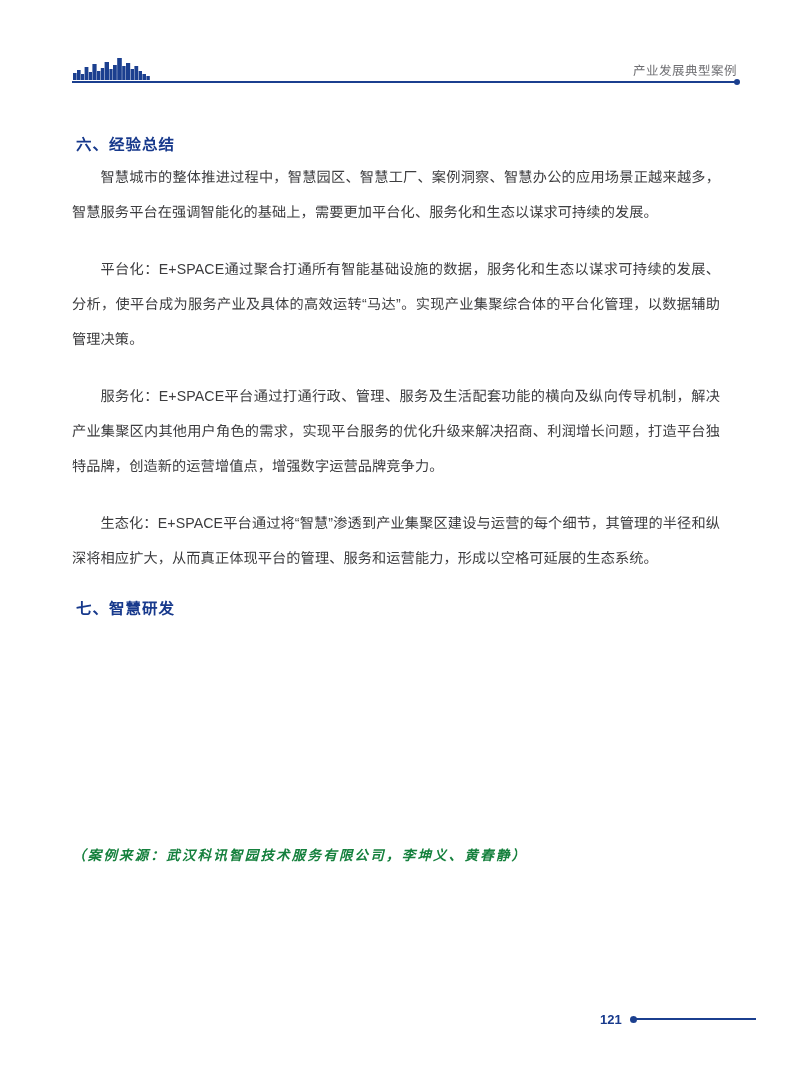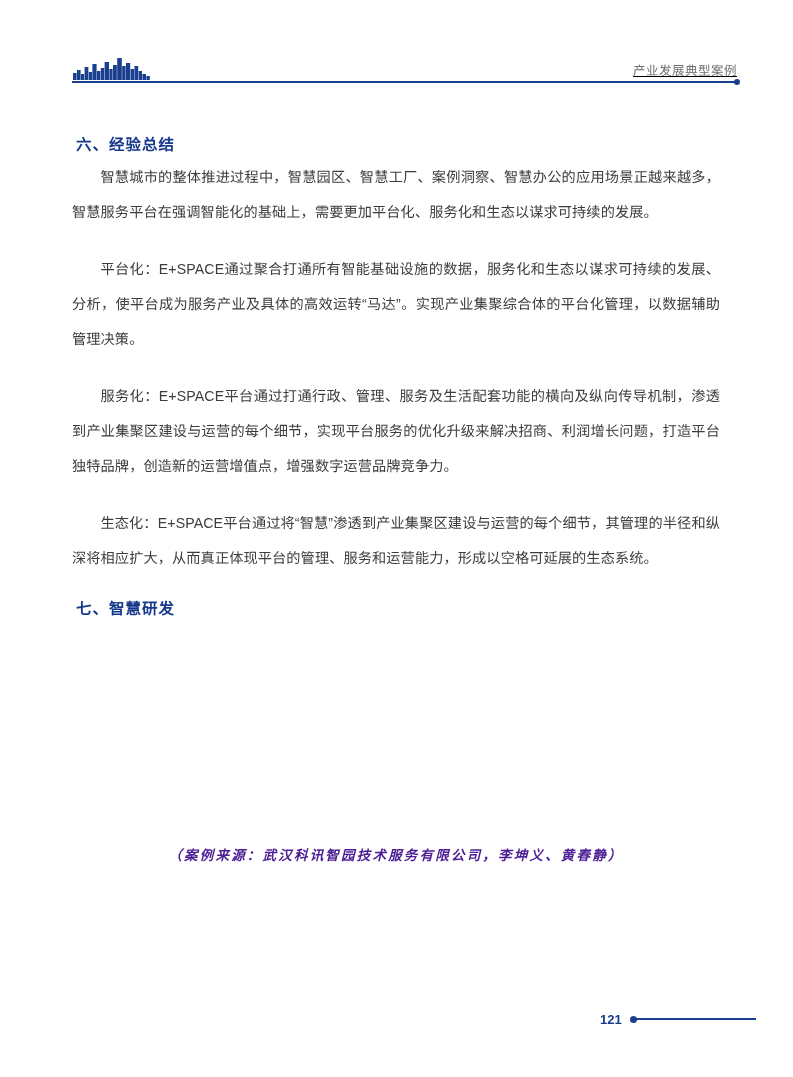--- a/index.html
+++ b/index.html
@@ -19,21 +19,20 @@
     box-sizing: border-box;
   }
 
   
   .page-header {
     position: absolute;
     left: 72px;
     right: 56px;
     top: 48px;
     height: 40px;
-    text-decoration: underline;
   }
 
   .header-inner {
     position: relative;
     display: flex;
     align-items: flex-end;
     justify-content: space-between;
     height: 32px;
   }
 
@@ -111,23 +110,23 @@
   }
 
   p.body-text:last-child { margin-bottom: 0; }
 
   
   .attribution {
     position: absolute;
     left: 72px;
     top: 844px;
     width: 648px;
-    text-align: center;
+    text-align: left;
     font-size: 13.5px;
-    color: #4c1d95;
+    color: #15803d;
     letter-spacing: 2.2px;
     font-family: "Liberation Serif", "DejaVu Serif", serif;
     font-style: italic;
     font-weight: 600;
     white-space: nowrap;
   }
 
   
   .page-footer {
     position: absolute;
@@ -201,21 +200,21 @@
       <span class="header-rule-dot"></span>
     </div>
   </div>
 
   <div class="content">
 
     <h2 class="section-heading heading-block-1">六、经验总结</h2>
 
     <p class="body-text">智慧城市的整体推进过程中，智慧园区、智慧工厂、案例洞察、智慧办公的应用场景正越来越多，智慧服务平台在强调智能化的基础上，需要更加平台化、服务化和生态以谋求可持续的发展。</p>
     <p class="body-text">平台化：E+SPACE通过聚合打通所有智能基础设施的数据，服务化和生态以谋求可持续的发展、分析，使平台成为服务产业及具体的高效运转“马达”。实现产业集聚综合体的平台化管理，以数据辅助管理决策。</p>
-    <p class="body-text">服务化：E+SPACE平台通过打通行政、管理、服务及生活配套功能的横向及纵向传导机制，渗透到产业集聚区建设与运营的每个细节，实现平台服务的优化升级来解决招商、利润增长问题，打造平台独特品牌，创造新的运营增值点，增强数字运营品牌竞争力。</p>
+    <p class="body-text">服务化：E+SPACE平台通过打通行政、管理、服务及生活配套功能的横向及纵向传导机制，解决产业集聚区内其他用户角色的需求，实现平台服务的优化升级来解决招商、利润增长问题，打造平台独特品牌，创造新的运营增值点，增强数字运营品牌竞争力。</p>
     <p class="body-text">生态化：E+SPACE平台通过将“智慧”渗透到产业集聚区建设与运营的每个细节，其管理的半径和纵深将相应扩大，从而真正体现平台的管理、服务和运营能力，形成以空格可延展的生态系统。</p>
 
     <h2 class="section-heading heading-block-2">七、智慧研发</h2>
 
   </div>
 
   <div class="attribution">（案例来源：武汉科讯智园技术服务有限公司，李坤义、黄春静）</div>
 
   <div class="page-footer">
     <span class="page-number">121</span>

